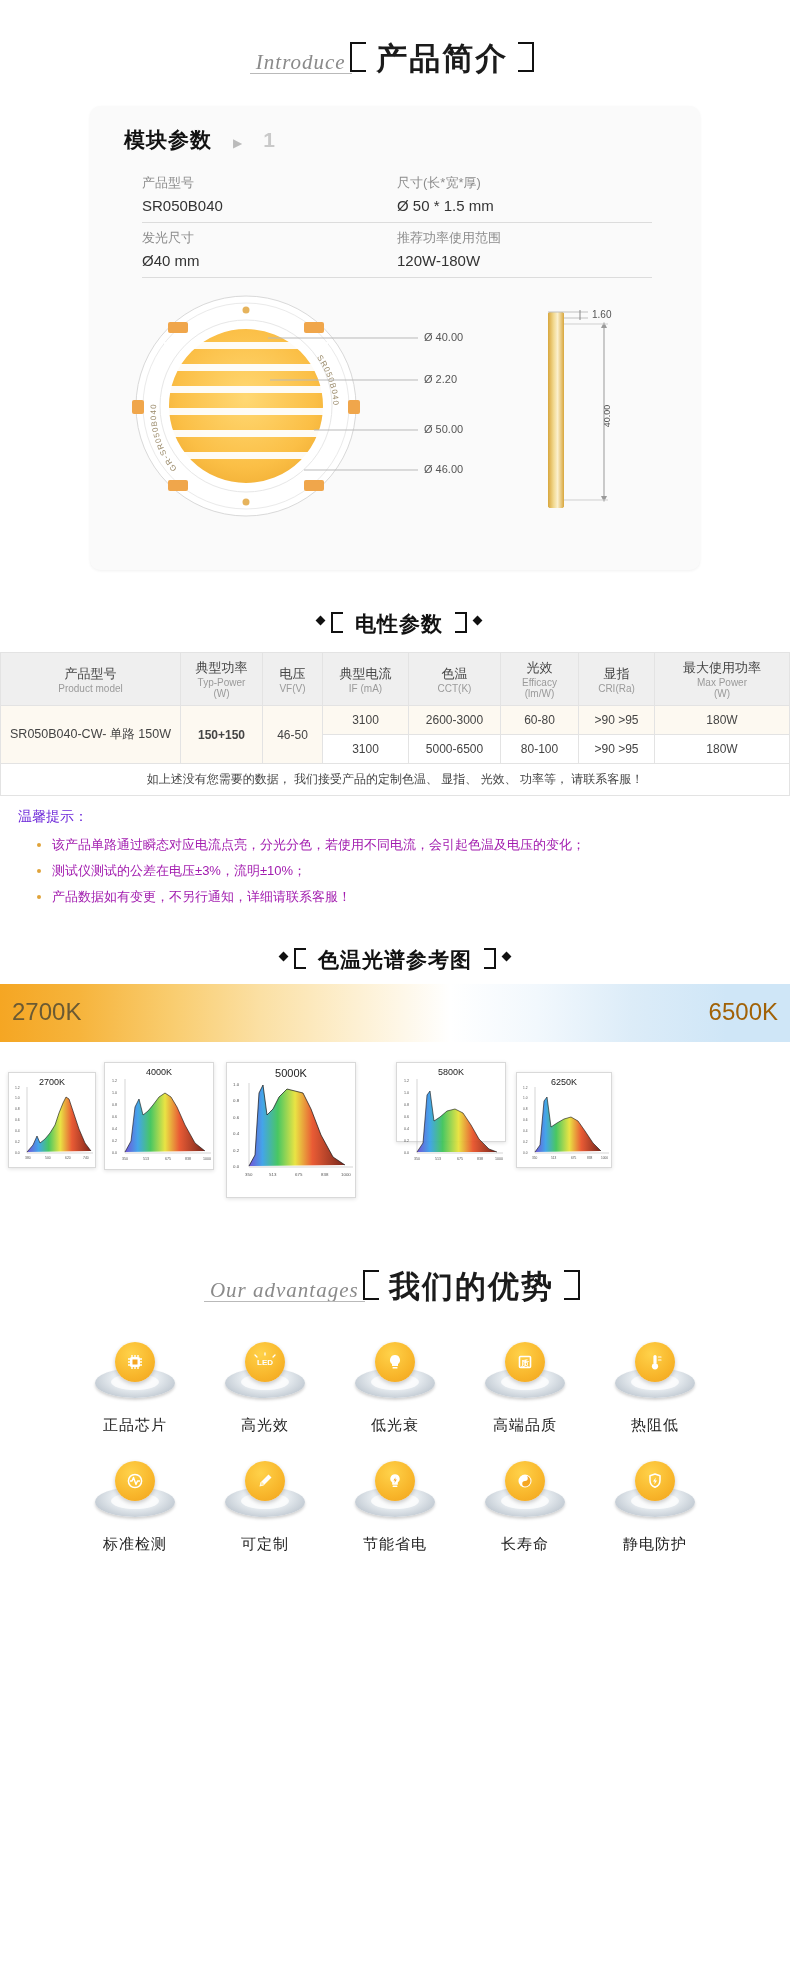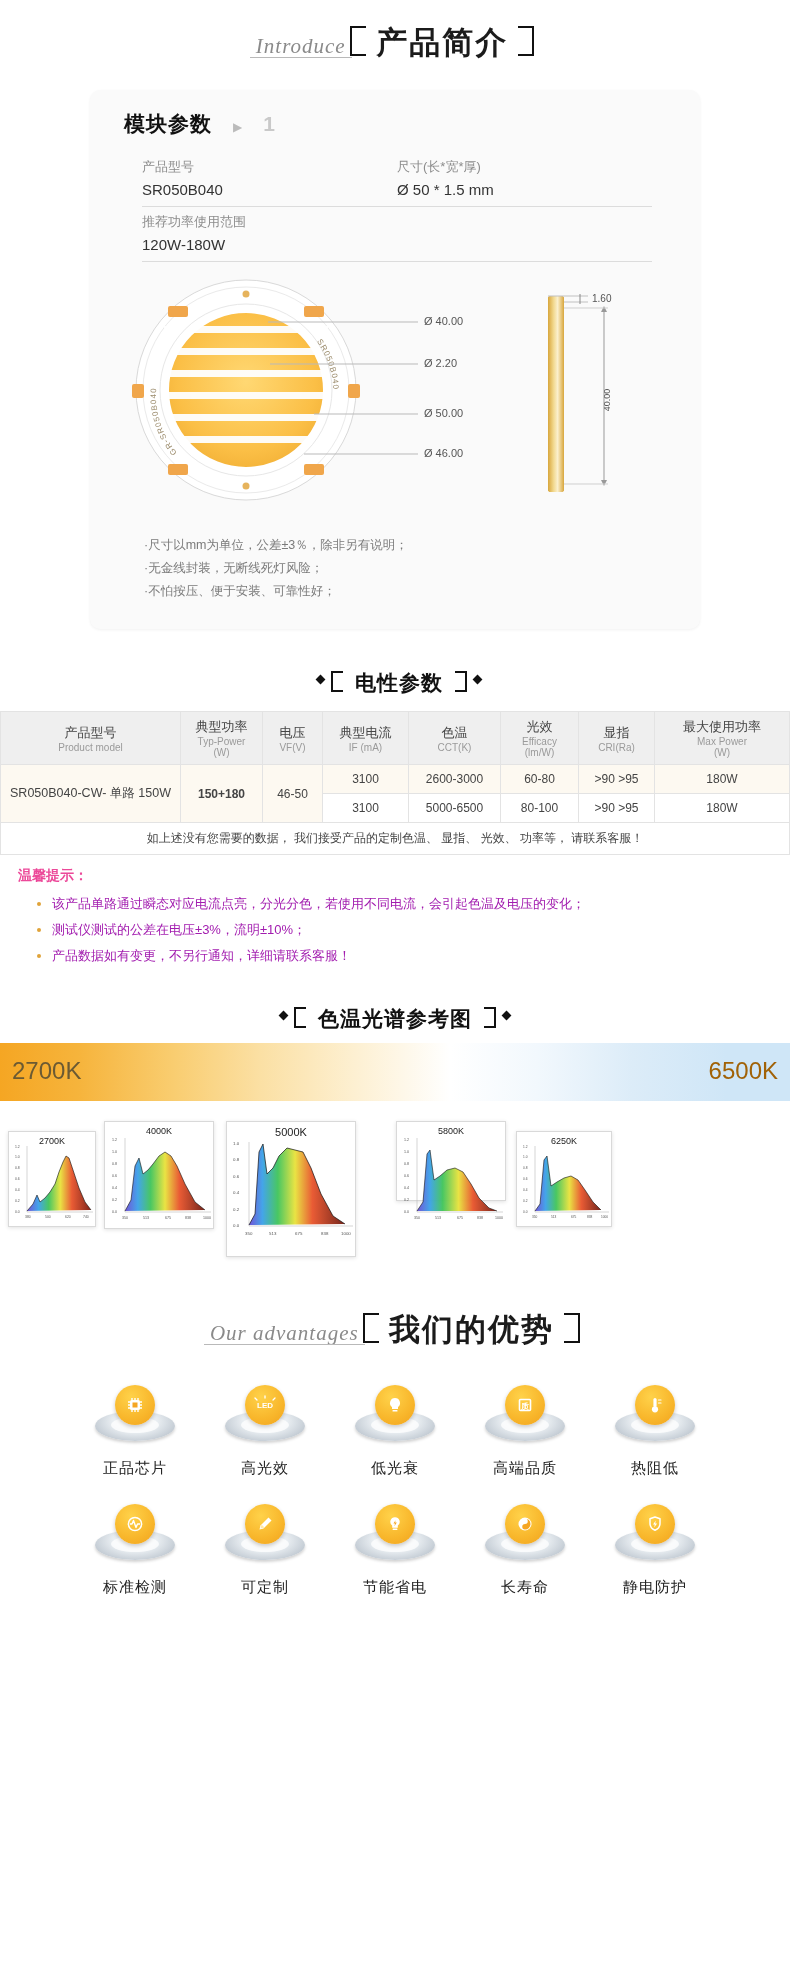--- a/index.html
+++ b/index.html
@@ -23,21 +23,21 @@
     letter-spacing: 1px;
     position: relative;
     display: inline-block;
   }
   .sec-script::after{
     content:"";
     position:absolute;
     left: -6px; right: -6px; bottom: 1px;
     height: 1px; background:#b9b9b9;
   }
-  .sec-title-wrap { position:relative; display:inline-block; margin-top: 0; }
+  .sec-title-wrap { position:relative; display:inline-block; margin-top: 16px; }
   .sec-title {
     font-size: 31px;
     font-weight: bold;
     color:#1b1b1b;
     letter-spacing: 2px;
     padding: 0 26px;
     position: relative;
     display:inline-block;
   }
   .brk { position:absolute; top:4px; width:16px; height:30px; }
@@ -91,21 +91,21 @@
   .etable thead th { background:#efefef; color:#555; padding:6px 2px; font-weight:normal;}
   .th1 { font-size:13px; color:#444; display:block; }
   .th2 { font-size:10px; color:#9a9a9a; display:block; }
   .etable td { padding:7px 2px; color:#444; }
   .row-a td { background:#fdf9f1;}
   .row-b td { background:#ffffff;}
   .model-cell{ font-size:12.5px; color:#333;}
   .bold { font-weight:bold; }
 
   .tips { padding: 12px 18px 4px; }
-  .tips-h { color:#ec4899; font-size:14px; font-weight:bold; margin-bottom:6px;}
+  .tips-h { color:#6d28d9; font-size:14px; font-weight:normal; margin-bottom:6px;}
   .tips ul { margin:0; padding-left: 34px; color:#a21caf; font-size:13px; line-height:2.0;}
   .tips li::marker { color:#e0a33a; }
 
   
   .ct-bar-wrap { position:relative; margin-top: 10px; }
   .ct-bar {
     height: 58px; width:790px;
     background: linear-gradient(to right,#f5a623 0%, #f6b43c 10%, #f9cd70 22%, #fbe0a4 33%, #fdf0d2 45%, #ffffff 57%, #f2f8fd 68%, #dcecf8 80%, #cfe6f7 92%, #cfe6f7 100%);
   }
   .ct-left { position:absolute; left:12px; top:14px; font-size:24px; color:#6b5a33;}
@@ -167,20 +167,24 @@
         <div class="spec-col">
           <div class="spec-label">产品型号</div>
           <div class="spec-val">SR050B040</div>
         </div>
         <div class="spec-col">
           <div class="spec-label">尺寸(长*宽*厚)</div>
           <div class="spec-val">Ø 50 * 1.5 mm</div>
         </div>
       </div>
       <div class="spec-row">
+        <div class="spec-col">
+          <div class="spec-label">发光尺寸</div>
+          <div class="spec-val">Ø40 mm</div>
+        </div>
         <div class="spec-col">
           <div class="spec-label">推荐功率使用范围</div>
           <div class="spec-val">120W-180W</div>
         </div>
       </div>
     </div>
 
     <div class="drawing">
       <svg width="554" height="250" viewBox="0 0 554 250">
         <defs>
@@ -255,25 +259,20 @@
 
         <line x1="486" y1="30" x2="486" y2="206" stroke="#999" stroke-width="1"></line>
         <path d="M483 34 L486 28 L489 34 Z" fill="#999"></path>
         <path d="M483 202 L486 208 L489 202 Z" fill="#999"></path>
         <line x1="446" y1="30" x2="490" y2="30" stroke="#cfcfcf" stroke-width="1"></line>
         <line x1="446" y1="206" x2="490" y2="206" stroke="#cfcfcf" stroke-width="1"></line>
         <text x="492" y="122" font-size="9" fill="#555" transform="rotate(-90 492 122)" text-anchor="middle">40.00</text>
       </svg>
     </div>
 
-    <div class="notes">
-      <div>·尺寸以mm为单位，公差±3％，除非另有说明；</div>
-      <div>·无金线封装，无断线死灯风险；</div>
-      <div>·不怕按压、便于安装、可靠性好；</div>
-    </div>
   </div>
 
   <div class="sec-head-sm" style="margin-top:26px;padding-left:8px;">
     <span class="inner">
       <span class="diamond l"></span>
       <span class="brk-sm l"></span>
       <span class="sec-title-sm">电性参数</span>
       <span class="brk-sm r"></span>
       <span class="diamond r"></span>
     </span>
@@ -315,21 +314,21 @@
         <th>
           <span class="th1">最大使用功率</span>
           <span class="th2">Max Power</span>
           <span class="th2">(W)</span>
         </th>
       </tr>
     </thead>
     <tbody>
       <tr class="row-a">
         <td rowspan="2" class="model-cell">SR050B040-CW- 单路 150W</td>
-        <td rowspan="2" class="bold">150+180</td>
+        <td rowspan="2" class="bold">150+150</td>
         <td rowspan="2">46-50</td>
         <td>3100</td>
         <td>2600-3000</td>
         <td>60-80</td>
         <td>&gt;90 &gt;95</td>
         <td>180W</td>
       </tr>
       <tr class="row-b">
         <td>3100</td>
         <td>5000-6500</td>

